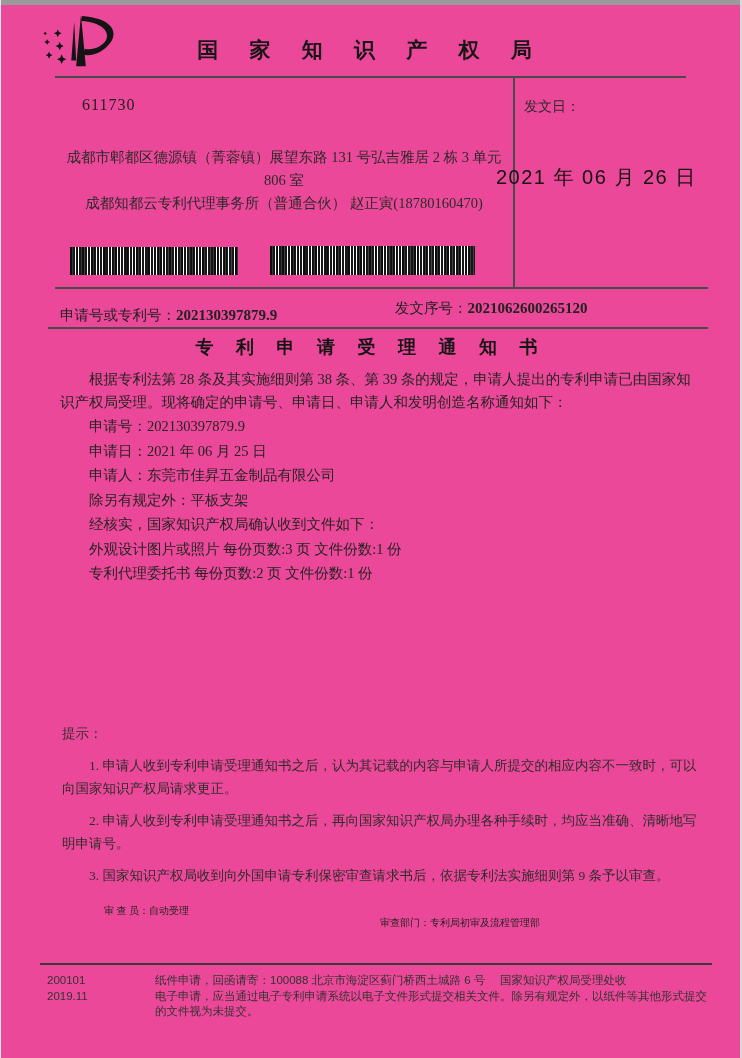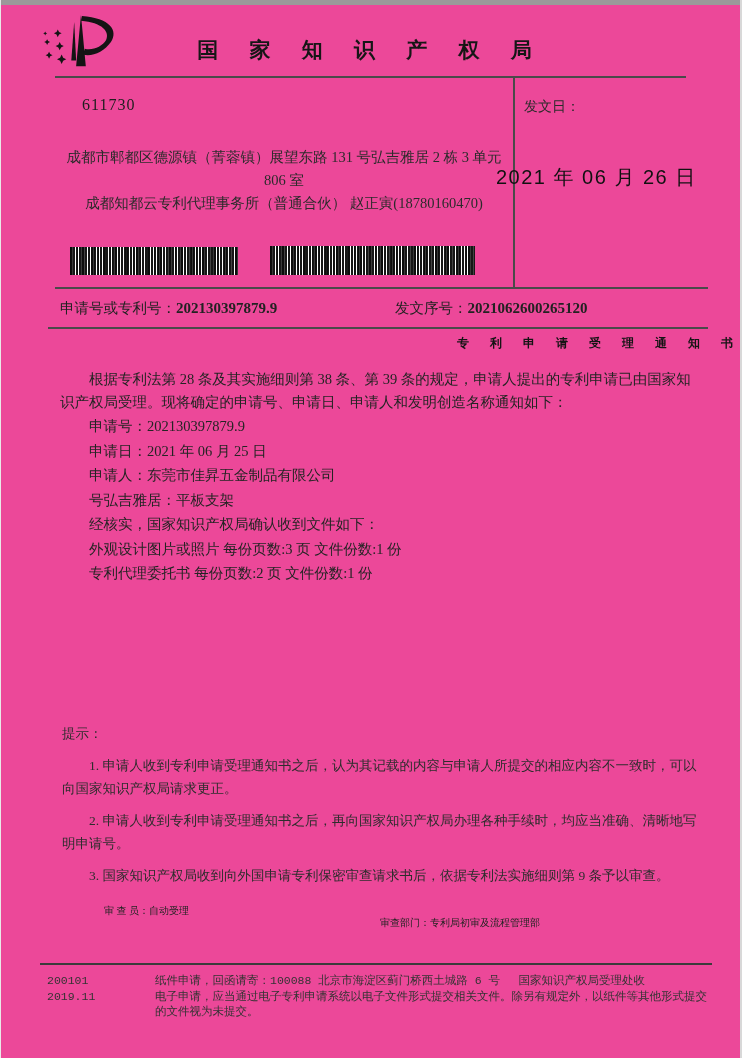--- a/index.html
+++ b/index.html
@@ -27,35 +27,35 @@
   .barcode{position:absolute;background:
      repeating-linear-gradient(90deg, rgba(10,10,10,.95) 0 2px, rgba(255,255,255,0) 2px 3px),
      repeating-linear-gradient(90deg, rgba(20,20,20,.8) 0 1px, rgba(255,255,255,0) 1px 7px),
      repeating-linear-gradient(90deg, #3a3a3a 0 3px, #fff 3px 11px);}
   .bc1{left:70px;top:247px;width:168px;height:28px;}
   .bc2{left:270px;top:246px;width:205px;height:29px;}
 
   .ref-row{top:299px;font-size:14.5px;color:#222;}
   .ref-val{font-weight:bold;font-size:15px;}
 
-  .doc-title{left:0;top:335px;width:100%;text-align:right;font-size:12px;font-weight:bold;
+  .doc-title{left:0;top:335px;width:100%;text-align:center;font-size:18px;font-weight:bold;
              letter-spacing:9px;color:#141414;}
 
   .body-block{left:58px;top:366px;width:638px;font-size:14.5px;line-height:22.5px;color:#242424;}
   .body-block p{margin:2px;}
   .indent{text-indent:2em;}
   .recv-intro{margin-top:2px !important;}
 
   .notes{left:54px;top:714px;width:652px;font-size:13.5px;line-height:23.5px;color:#2d2d2d;}
   .notes p{margin:8px;}
 
   .signoff{top:904px;font-size:10px;color:#242424;font-family:Liberation Serif, serif;}
 
   .footer-line{top:963px;left:40px;width:672px;height:2px;background:#3b3b3b;position:absolute;}
-  .footer{left:47px;top:973px;width:662px;font-family:Liberation Mono, monospace;
+  .footer{left:47px;top:973px;width:662px;font-family:Liberation Sans, sans-serif;
           font-size:11.5px;line-height:15.5px;color:#333;}
   .footer .frow{display:flex;}
   .footer .fcode{width:108px;flex:0 0 108px;}
   .footer .ftext{flex:1;}
 </style>
 </head>
 <body>
 
 <div class="page">
   <div class="scan-top"></div>
@@ -86,36 +86,36 @@
   </div>
 
   <div class="vline" style="left:513px;top:77px;height:211px;"></div>
   <div class="abs issue-label">发文日：</div>
   <div class="abs issue-date">2021 年 06 月 26 日</div>
 
   <div class="barcode bc1"></div>
   <div class="barcode bc2"></div>
   <div class="hline" style="left:55px;top:287px;width:653px;"></div>
 
-  <div class="abs ref-row" style="left:60px;">
+  <div class="abs ref-row" style="left:60px;margin-top:7px;">
     <span>申请号或专利号：</span><span class="ref-val">202130397879.9</span>
   </div>
   <div class="abs ref-row" style="left:395px;">
     <span>发文序号：</span><span class="ref-val">2021062600265120</span>
   </div>
   <div class="hline" style="left:48px;top:327px;width:660px;"></div>
 
   <div class="abs doc-title">专 利 申 请 受 理 通 知 书</div>
 
   <div class="abs body-block">
     <p class="indent">根据专利法第 28 条及其实施细则第 38 条、第 39 条的规定，申请人提出的专利申请已由国家知识产权局受理。现将确定的申请号、申请日、申请人和发明创造名称通知如下：</p>
     <p class="indent"><span>申请号：</span><span>202130397879.9</span></p>
     <p class="indent"><span>申请日：</span><span>2021 年 06 月 25 日</span></p>
     <p class="indent"><span>申请人：</span><span>东莞市佳昇五金制品有限公司</span></p>
-    <p class="indent"><span>号弘吉雅居：</span><span>平板支架</span></p>
+    <p class="indent"><span>除另有规定外：</span><span>平板支架</span></p>
     <p class="indent recv-intro">经核实，国家知识产权局确认收到文件如下：</p>
     <p class="indent">外观设计图片或照片 每份页数:3 页  文件份数:1 份</p>
     <p class="indent">专利代理委托书 每份页数:2 页  文件份数:1 份</p>
   </div>
 
   <div class="abs notes">
     <p>提示：</p>
     <p class="indent">1. 申请人收到专利申请受理通知书之后，认为其记载的内容与申请人所提交的相应内容不一致时，可以向国家知识产权局请求更正。</p>
     <p class="indent">2. 申请人收到专利申请受理通知书之后，再向国家知识产权局办理各种手续时，均应当准确、清晰地写明申请号。</p>
     <p class="indent">3. 国家知识产权局收到向外国申请专利保密审查请求书后，依据专利法实施细则第 9 条予以审查。</p>

